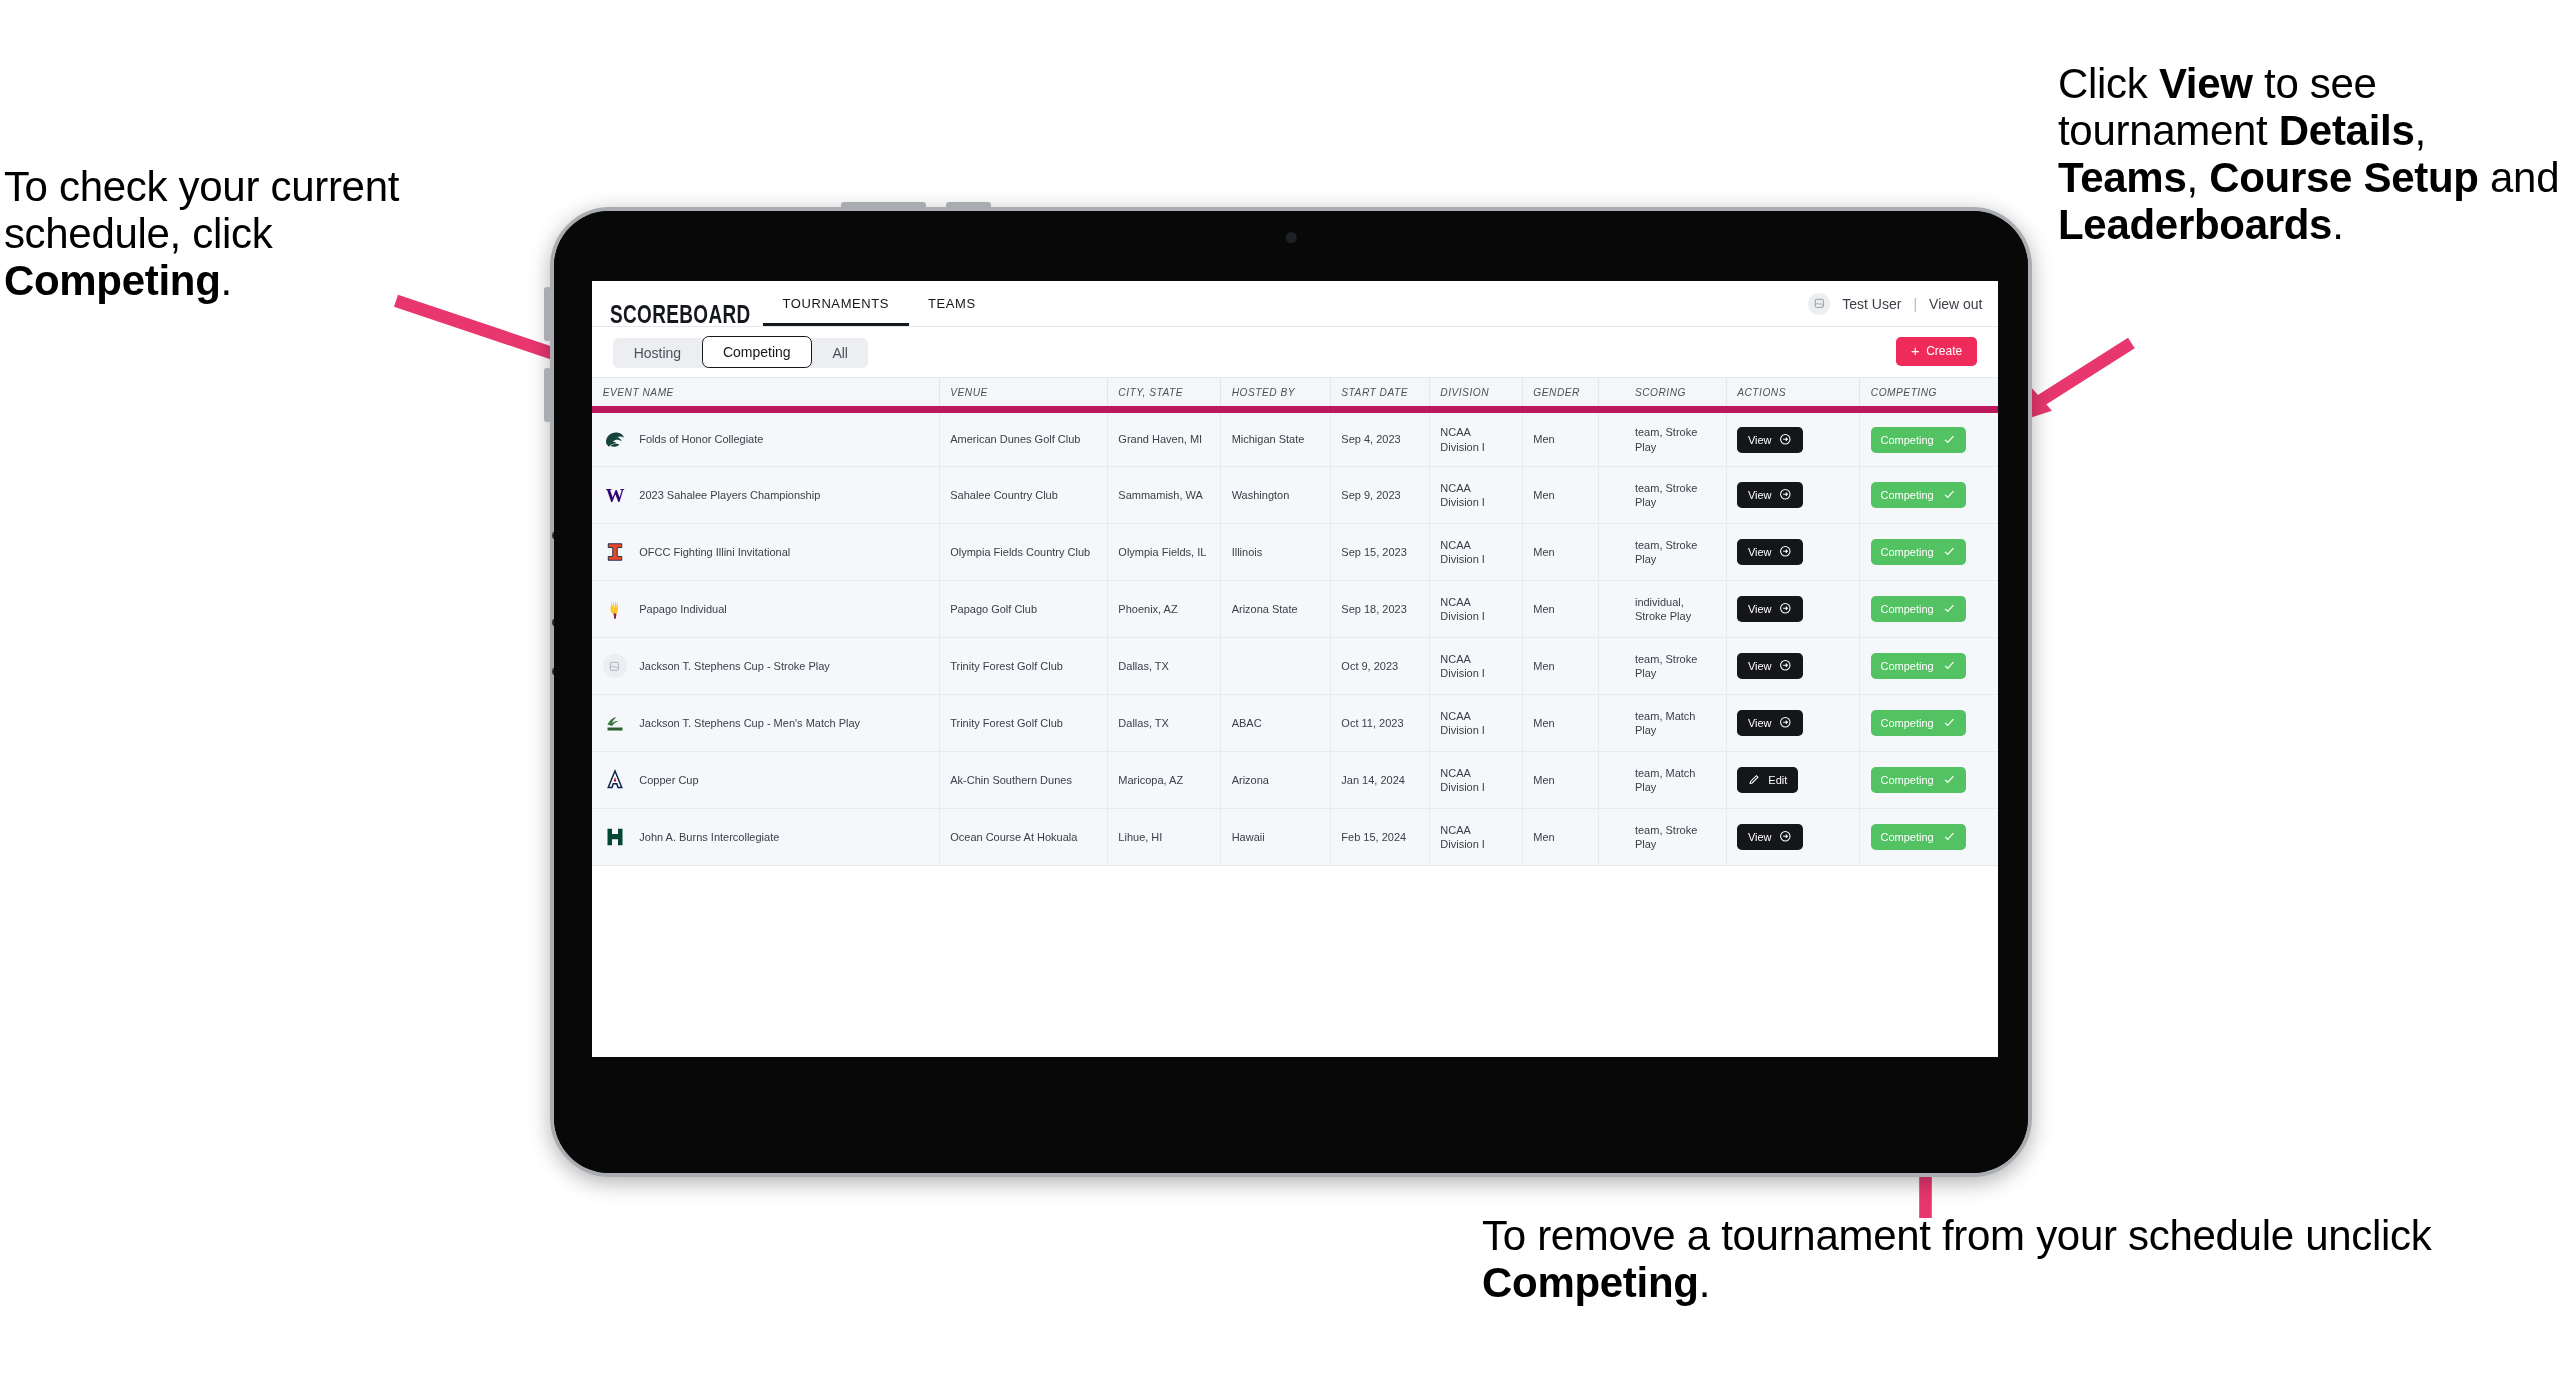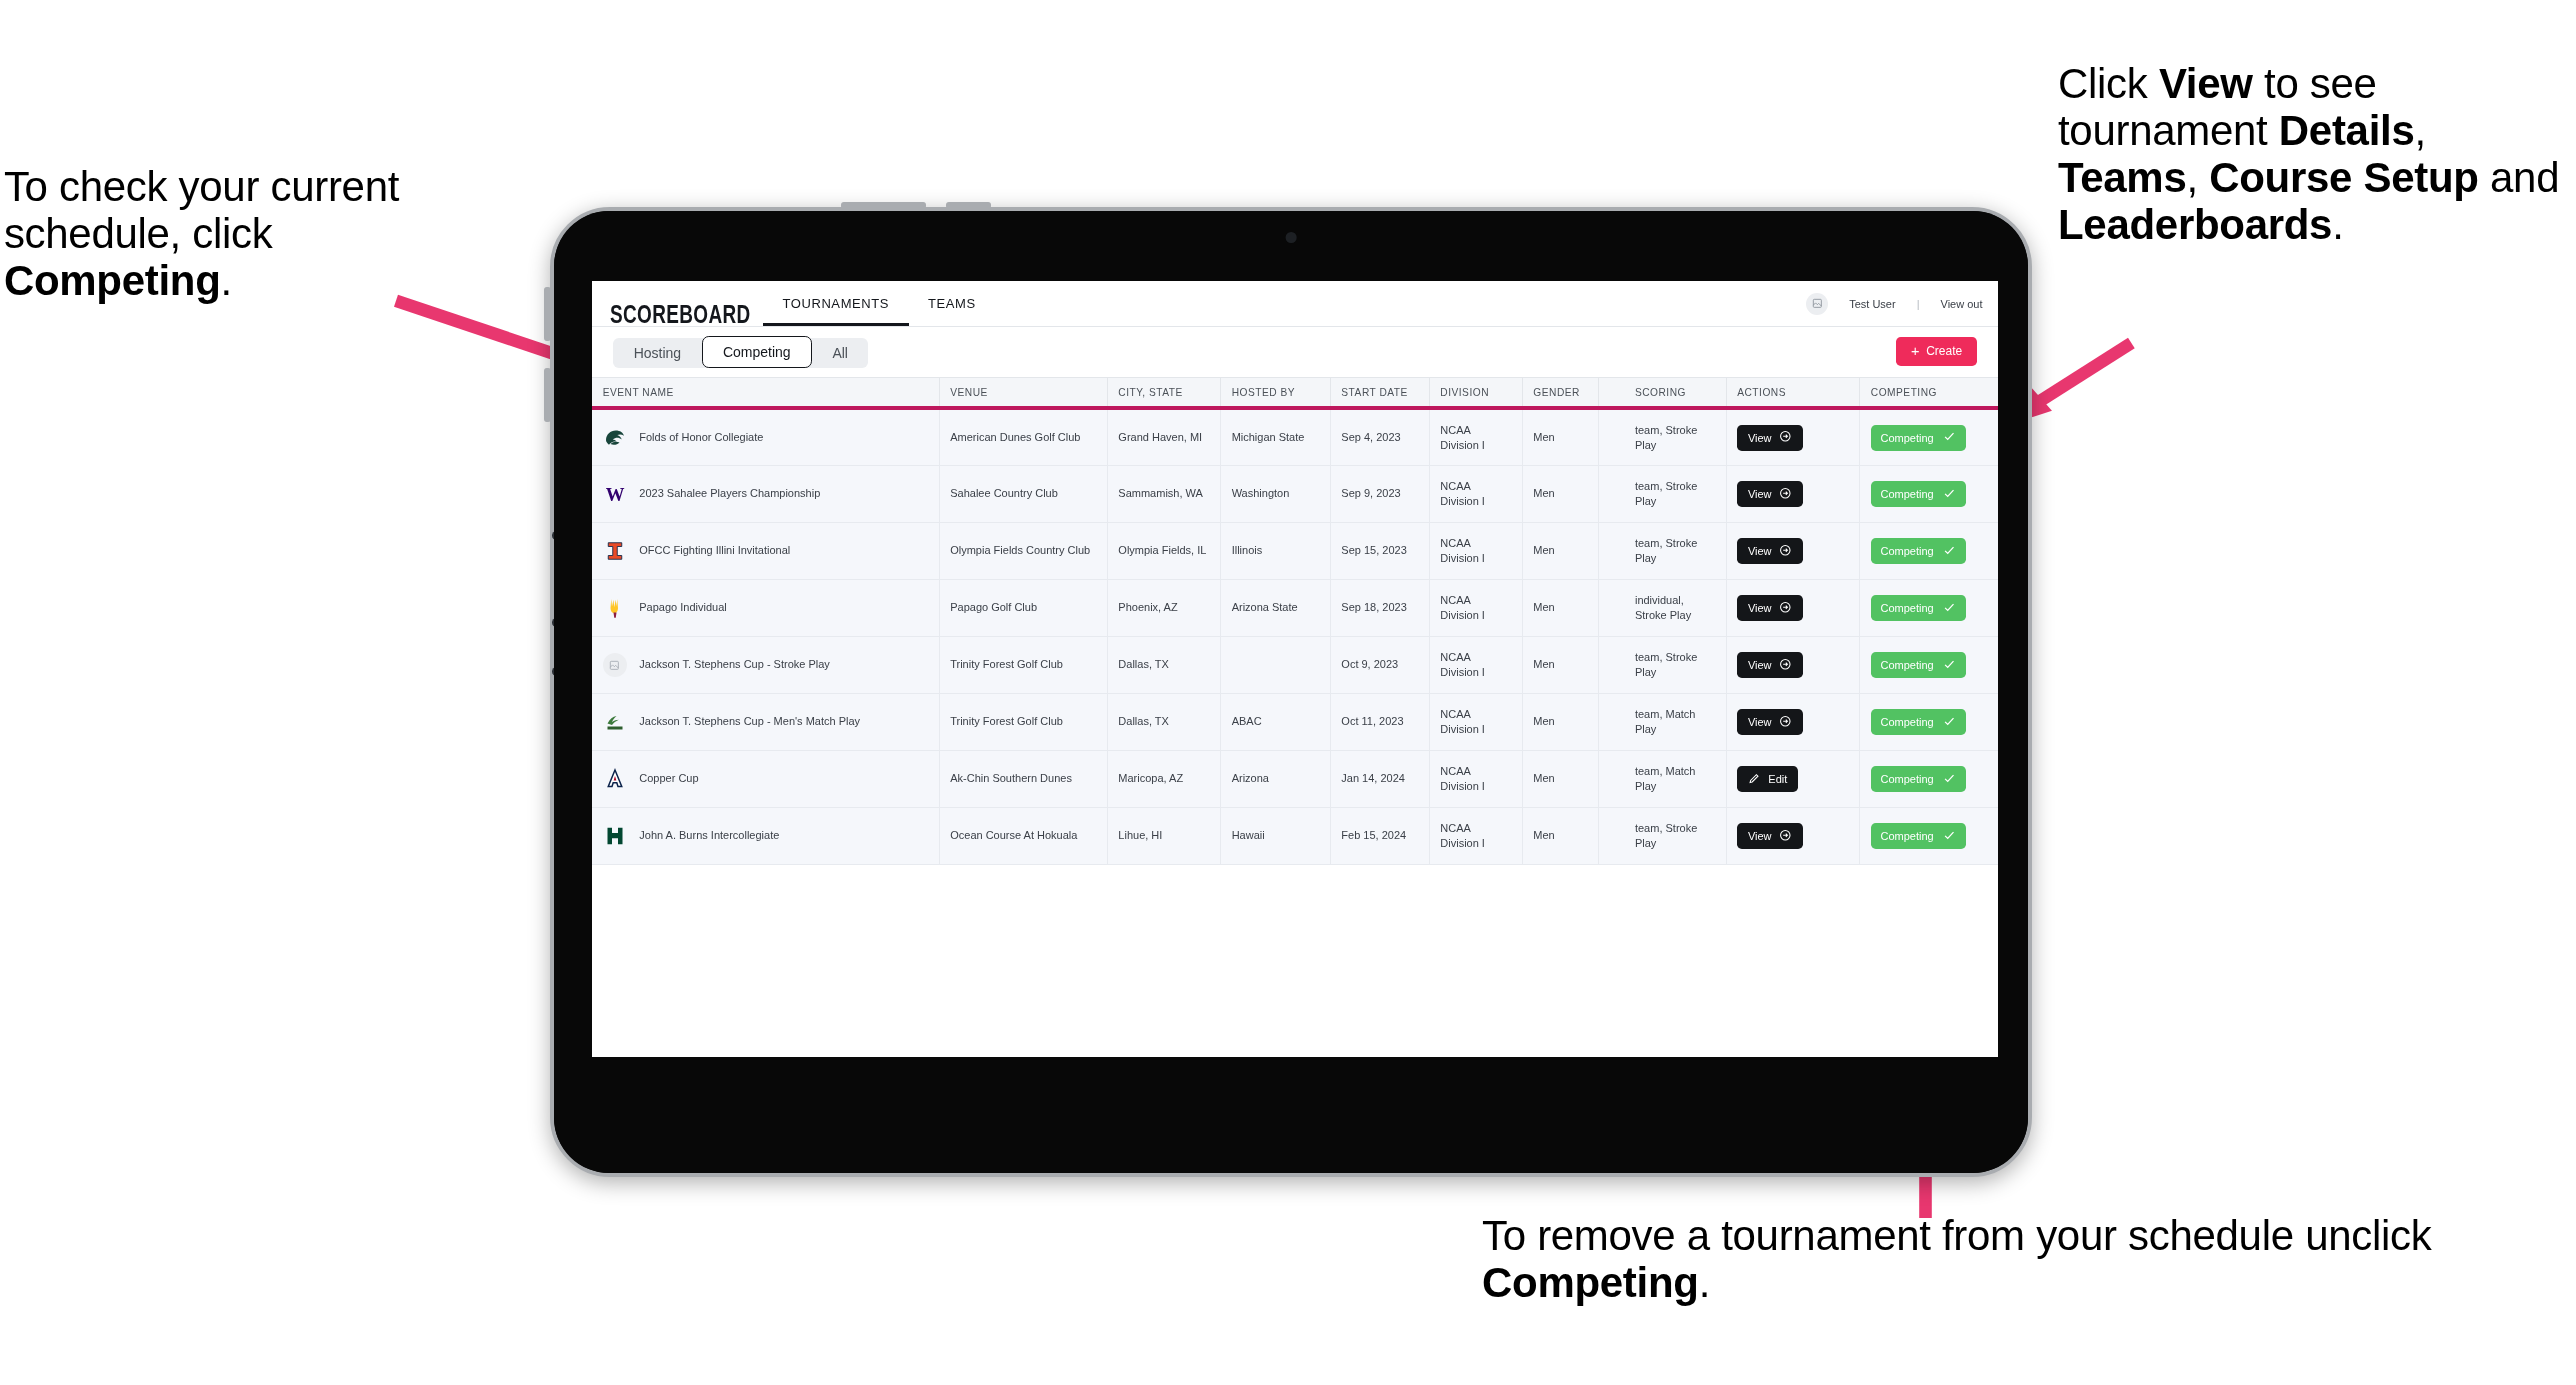--- a/index.html
+++ b/index.html
@@ -48,21 +48,21 @@
       transform:scaleY(1.22) scaleX(0.93); transform-origin:left top; display:block; }
   #brand .pw { font-size:11px; color:#14171c; margin-top:6.8px; letter-spacing:0.1px; }
   #brand .pw i { color:#ef2b5b; font-style:normal; font-weight:bold; }
   .navtab { position:relative; height:100%; display:flex; align-items:center;
             padding:0 19.4px; font-size:13px; letter-spacing:0.6px; color:#14171c;
             cursor:pointer; }
   #navtabs { position:absolute; left:171px; top:0; height:100%; display:flex; }
   .navtab.active:after { content:""; position:absolute; left:0; right:0; bottom:0;
             height:2.9px; background:#14171c; }
   #user { position:absolute; right:15.5px; top:0; height:100%;
-          display:flex; align-items:center; gap:21px; font-size:11px; color:#3b4048; }
+          display:flex; align-items:center; gap:12px; font-size:14px; color:#3b4048; }
   #avatar { width:22px; height:22px; border-radius:50%; background:#eceef1;
             display:flex; align-items:center; justify-content:center; }
   #avatar svg { width:10.7px; height:10.7px; }
   #user .sep { color:#b5bac1; }
   #user a { color:#3b4048; text-decoration:none; }
 
   
   #filterbar { position:relative; height:50px; background:#fff; }
   #segmented { position:absolute; left:21.3px; top:10.7px; height:30px;
                background:#eceef1; border-radius:5.8px; display:flex; align-items:center;
@@ -75,23 +75,23 @@
                 background:#ef2b5b; color:#fff; border:none; border-radius:4.8px;
                 padding:0 14.5px; font-size:12px; cursor:pointer;
                 font-family:"Liberation Sans", sans-serif;
                 display:flex; align-items:center; gap:6.8px; }
   #create-btn .plus { font-size:14.5px; line-height:1; }
 
   
   #tablewrap { position:relative; background:#fff; }
   table { width:100%; border-collapse:collapse; table-layout:fixed; }
   thead th { background:#f4f6f9; border-top:1px solid #e3e6ea;
-    border-bottom:4px solid #be185d; border-right:1px solid #e3e6ea;
+    border-bottom:7px solid #be185d; border-right:1px solid #e3e6ea;
     font-size:10.2px; font-weight:normal; color:#4b5158; letter-spacing:0.5px;
-    text-align:left; padding:8.7px 10.7px; height:29px; vertical-align:middle; }
+    text-align:left; padding:8.7px 10.7px; height:29px; vertical-align:middle;font-style:italic; }
   thead th:last-child { border-right:none; }
   tbody td { background:#f5f7fb; border-bottom:1px solid #e7eaef;
     border-right:1px solid #e7eaef; font-size:11px; color:#3b4048;
     padding:9.7px 10.7px; height:57px; vertical-align:middle; line-height:1.35; }
   tbody td:last-child { border-right:none; }
   .c-event { width:291px; }
   .c-venue { width:141px; }
   .c-city  { width:95px; }
   .c-host  { width:92px;margin-left:9px; }
   .c-date  { width:83px; }

